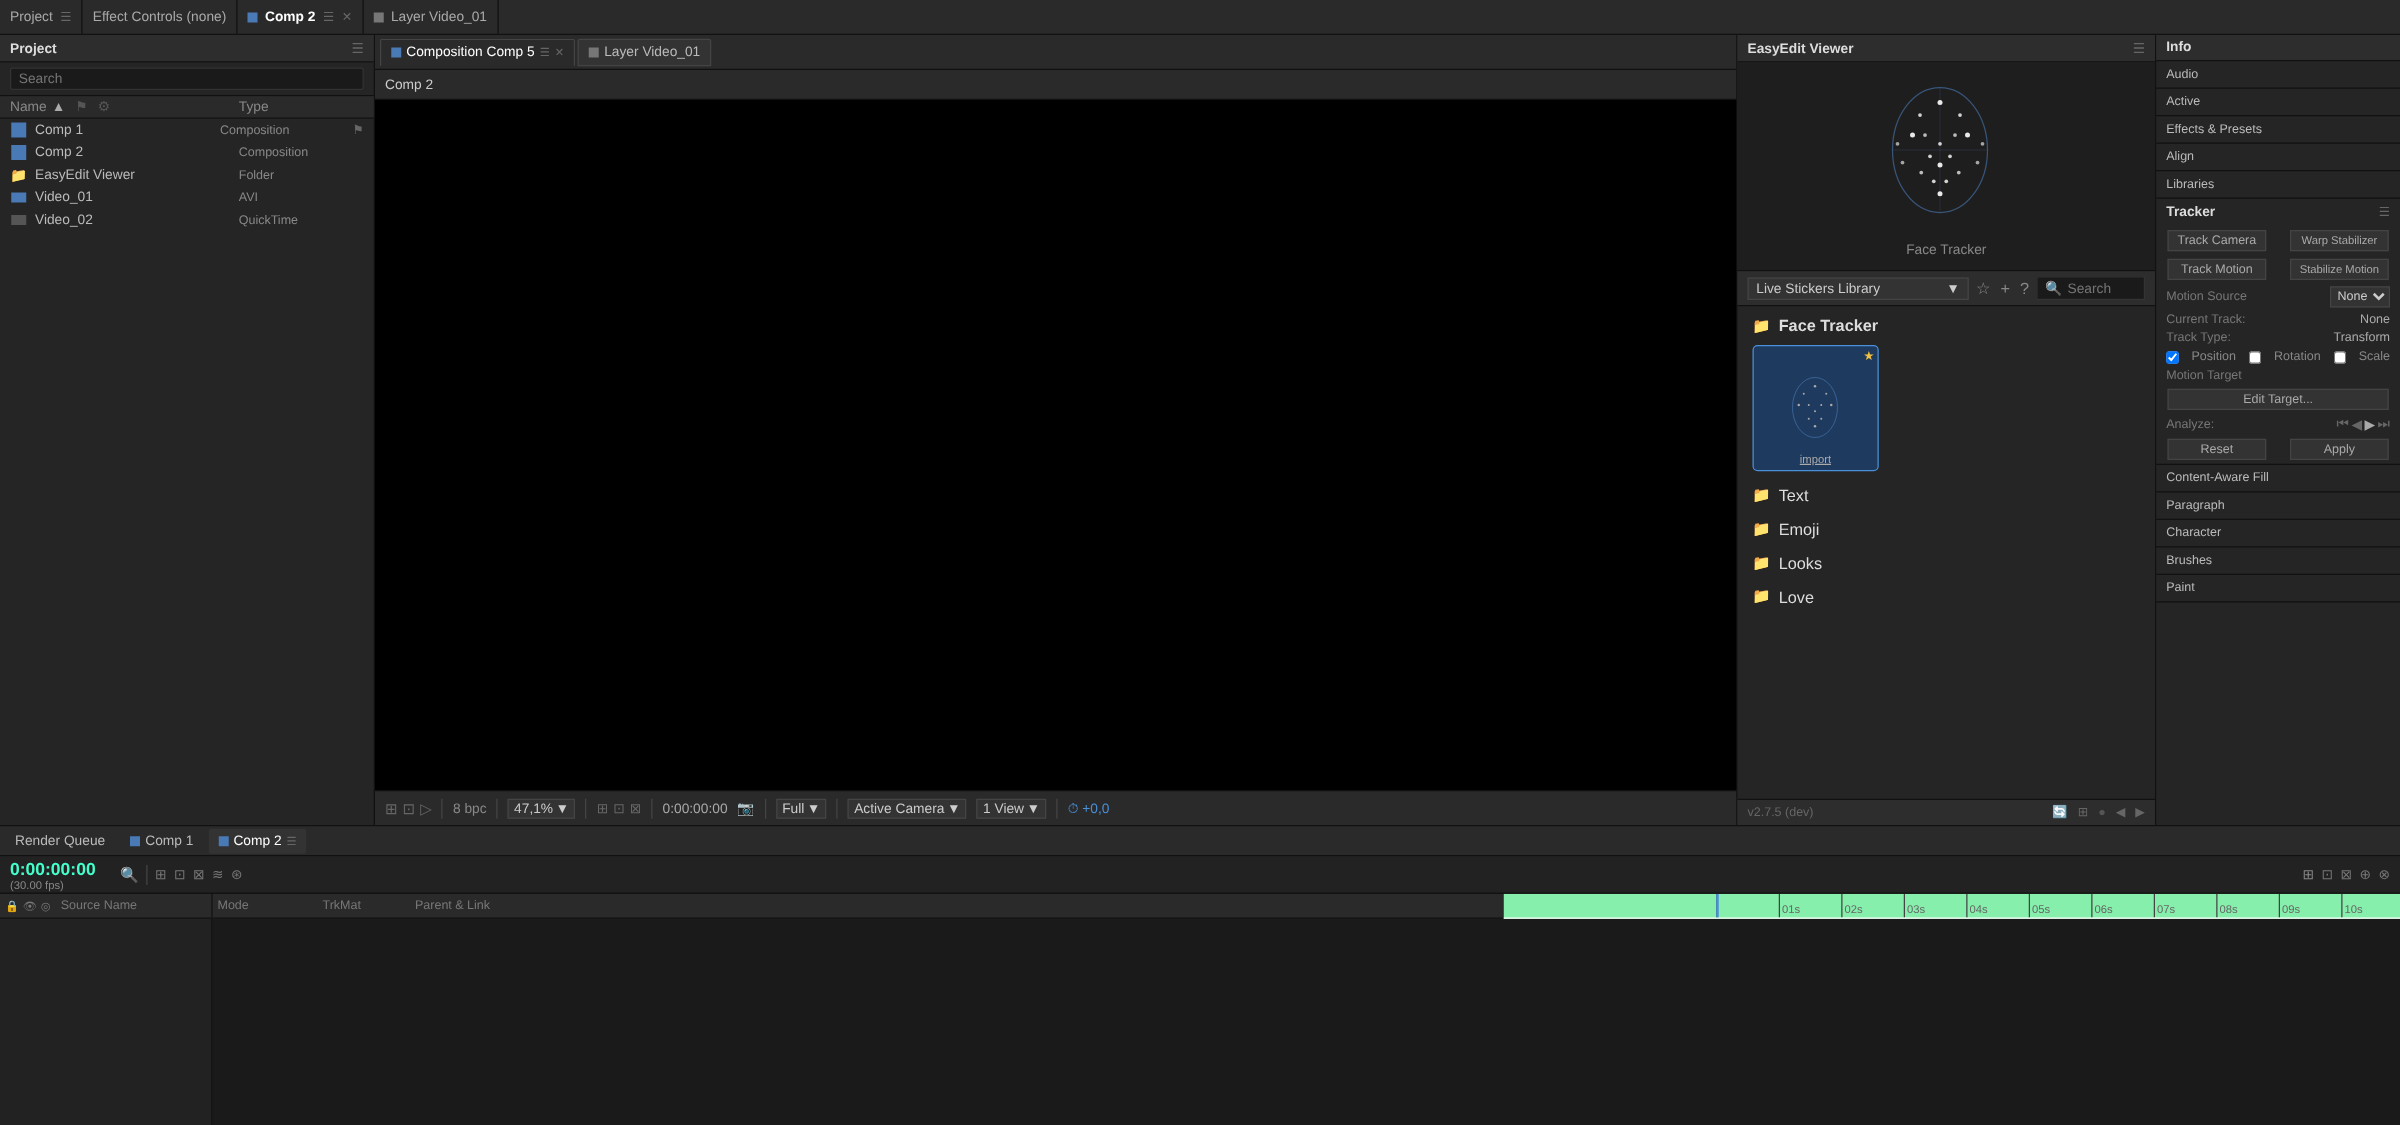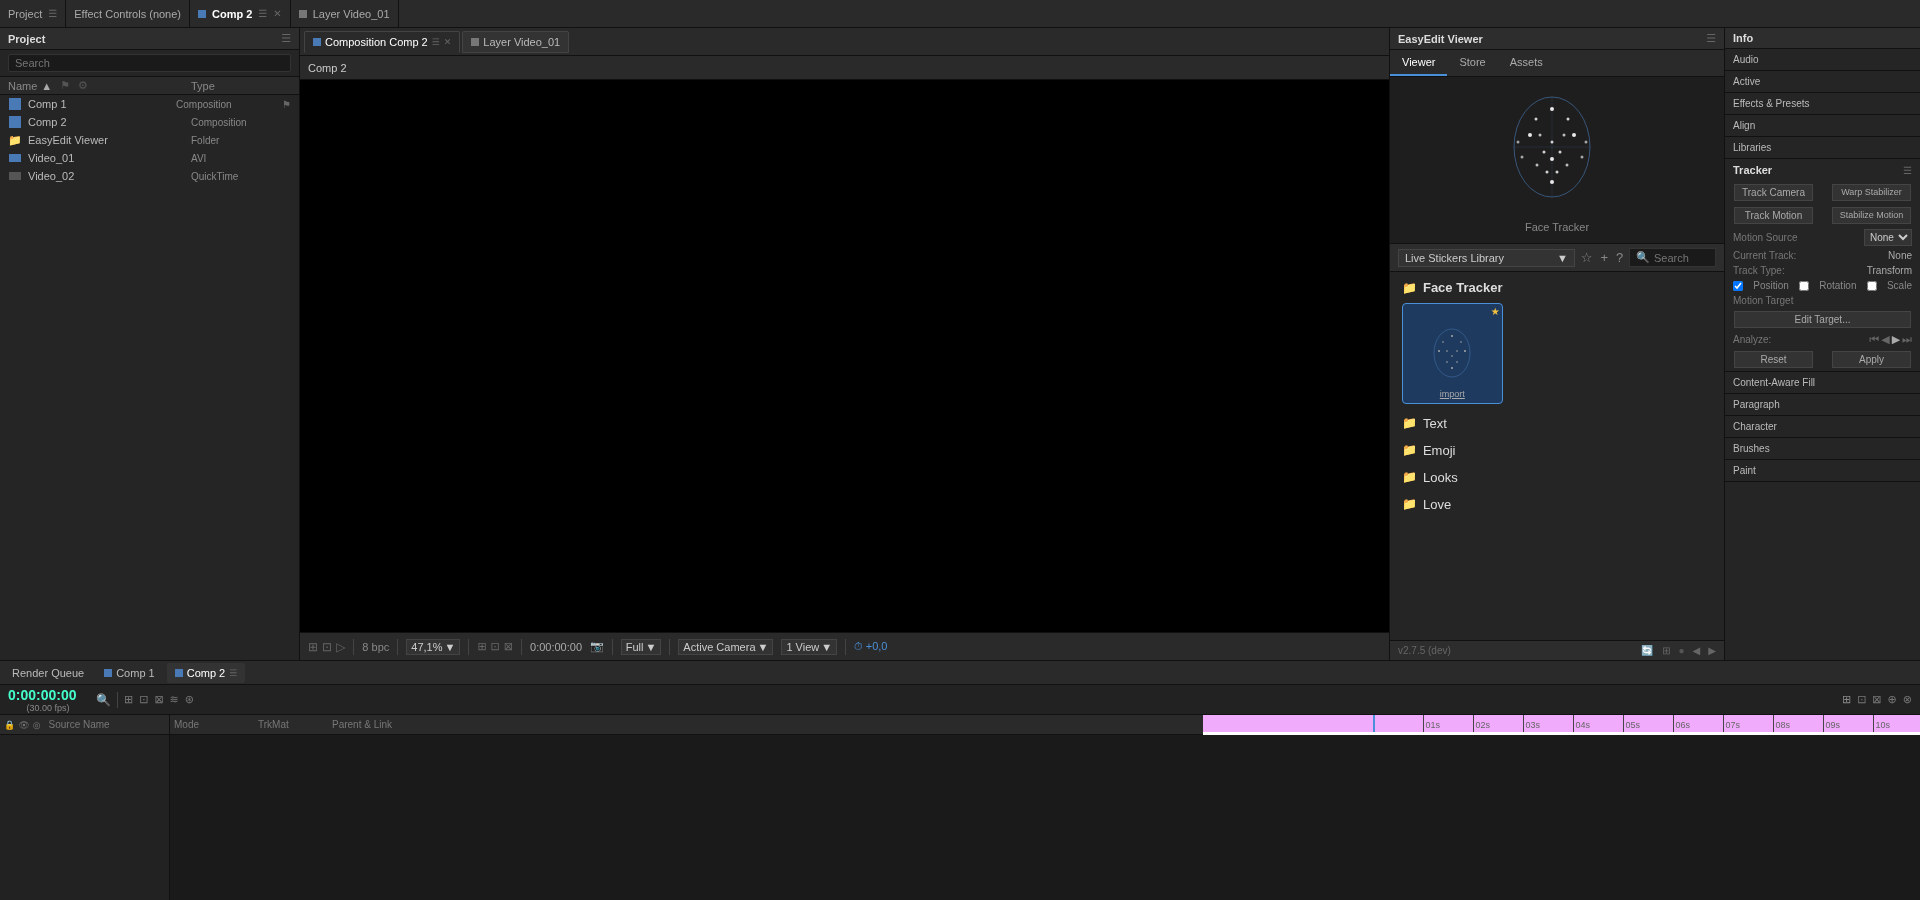--- a/index.html
+++ b/index.html
@@ -441,25 +441,25 @@
       align-items: center;
       height: 30px;
       background: #222;
       border-bottom: 1px solid #111;
       padding: 0 8px;
       gap: 8px;
     }
     .time-display {
       color: #4fc; font-size: 14px; font-weight: bold; min-width: 80px;
     }
-    .tc-small { font-size: 9px; color: #888; text-align: center; }
+    .tc-small { font-size: 9px; color: #888; }
     .timeline-ruler {
       height: 20px;
-      background: #f0abfc;
-      border-bottom: 3px solid #ffffff;
+      background: #86efac;
+      border-bottom: 1px solid #ffffff;
       position: relative;
       overflow: hidden;
       display: flex;
       align-items: flex-end;
     }
     .ruler-marks {
       display: flex;
       align-items: flex-end;
       height: 100%;
       padding-left: 170px;
@@ -590,21 +590,21 @@
         <span class="item-name">Video_02</span>
         <span class="item-type">QuickTime</span>
       </div>
     </div>
   </div>
 
   <div class="center-panel">
     <div class="comp-tabs">
       <div class="comp-tab active">
         <div class="comp-tab-icon"></div>
-        <span>Composition  Comp 2</span>
+        <span>Composition  Comp 5</span>
         <span style="color:#666;font-size:9px;">☰</span>
         <span style="color:#666;font-size:9px;">✕</span>
       </div>
       <div class="comp-tab">
         <div style="width:8px;height:8px;background:#777;"></div>
         <span>Layer  Video_01</span>
       </div>
     </div>
     <div class="comp-viewer-header">
       <span>Comp 2</span>
@@ -653,31 +653,20 @@
         <span>+0,0</span>
       </span>
     </div>
   </div>
 
   <div class="easiedit-panel">
     <div class="easiedit-header">
       <span style="font-weight:bold;color:#ddd;">EasyEdit Viewer</span>
       <span style="flex:1;"></span>
       <span style="color:#666;cursor:pointer;">☰</span>
-    </div>
-    <div class="easiedit-tabs">
-      <div class="easiedit-tab active">
-        <span>Viewer</span>
-      </div>
-      <div class="easiedit-tab">
-        <span>Store</span>
-      </div>
-      <div class="easiedit-tab">
-        <span>Assets</span>
-      </div>
     </div>
 
     <div class="face-tracker-preview">
       <div class="face-tracker-canvas">
         <svg class="face-svg" viewBox="0 0 120 120">
 
           <ellipse cx="60" cy="60" rx="38" ry="50" fill="none" stroke="#4a7ab5" stroke-width="1" opacity="0.6"></ellipse>
 
           <line x1="22" y1="60" x2="98" y2="60" stroke="#4a7ab5" stroke-width="0.5" opacity="0.3"></line>
           <line x1="60" y1="10" x2="60" y2="110" stroke="#4a7ab5" stroke-width="0.5" opacity="0.3"></line>

